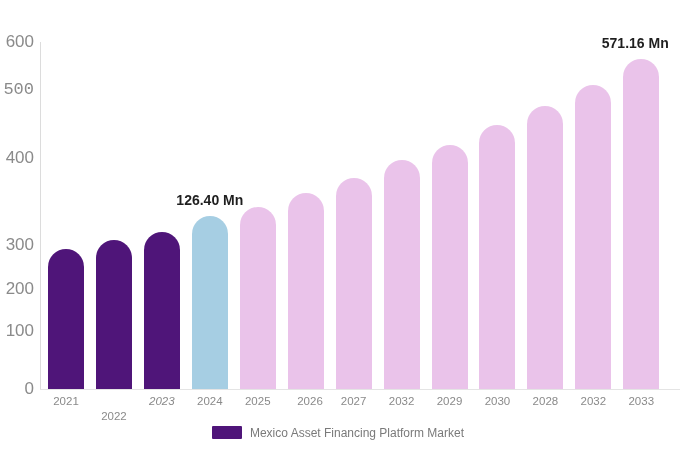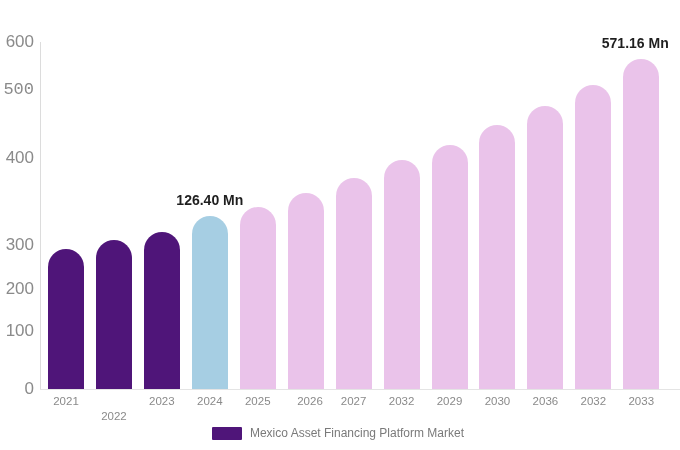--- a/index.html
+++ b/index.html
@@ -108,21 +108,21 @@
     color: #8a8a8a;
     white-space: nowrap;
   }
 
   .legend {
     position: absolute;
     left: 0;
     top: 426px;
     width: 676px;
     display: flex;
-    align-items: flex-end;
+    align-items: flex-start;
     justify-content: center;
     gap: 8px;
   }
   .legend-swatch {
     width: 30px;
     height: 13px;
     background: #4f1579;
     border-radius: 1px;
     flex: 0 0 auto;
   }
@@ -165,29 +165,29 @@
       <div class="bar forecast" style="left: 439.461px; width: 36px; height: 263.72px; background: rgb(234, 195, 234);"></div>
       <div class="bar forecast" style="left: 487.401px; width: 36px; height: 283.383px; background: rgb(234, 195, 234);"></div>
       <div class="bar forecast" style="left: 535.341px; width: 36px; height: 303.625px; background: rgb(234, 195, 234);"></div>
       <div class="bar forecast" style="left: 583.281px; width: 36px; height: 330.321px; background: rgb(234, 195, 234);"></div>
       <div class="bar-label" style="bottom: 338.321px; left: 595.281px; transform: translateX(-50%);">571.16 Mn</div>
     </div>
 
   <div class="x-axis-labels" id="x-axis-labels">
       <div class="x-tick" style="left: 2px;">2021</div>
       <div class="x-tick" style="left: 49.9401px; margin-top: 15px;">2022</div>
-      <div class="x-tick" style="left: 97.8801px;">2023</div>
+      <div class="x-tick" style="left: 97.8801px; font-style: italic;">2023</div>
       <div class="x-tick" style="left: 145.82px;">2024</div>
       <div class="x-tick" style="left: 193.76px;">2025</div>
       <div class="x-tick" style="left: 246px;">2026</div>
       <div class="x-tick" style="left: 289.64px;">2027</div>
       <div class="x-tick" style="left: 337.581px;">2032</div>
       <div class="x-tick" style="left: 385.521px;">2029</div>
       <div class="x-tick" style="left: 433.461px;">2030</div>
-      <div class="x-tick" style="left: 481.401px;">2036</div>
+      <div class="x-tick" style="left: 481.401px;">2028</div>
       <div class="x-tick" style="left: 529.341px;">2032</div>
       <div class="x-tick" style="left: 577.281px;">2033</div>
     </div>
 
   <div class="legend">
     <span class="legend-swatch"></span>
     <span class="legend-label">Mexico Asset Financing Platform Market</span>
   </div>
 
 </div>

